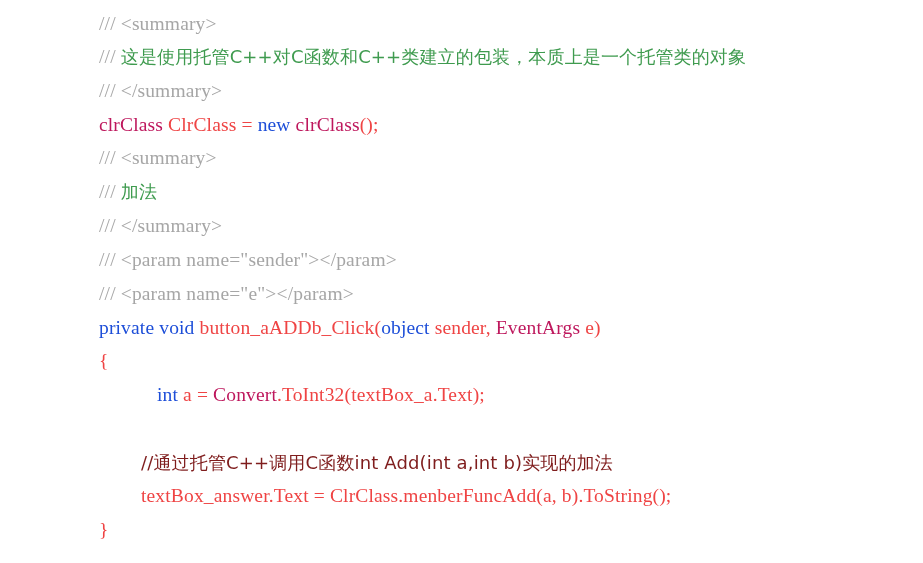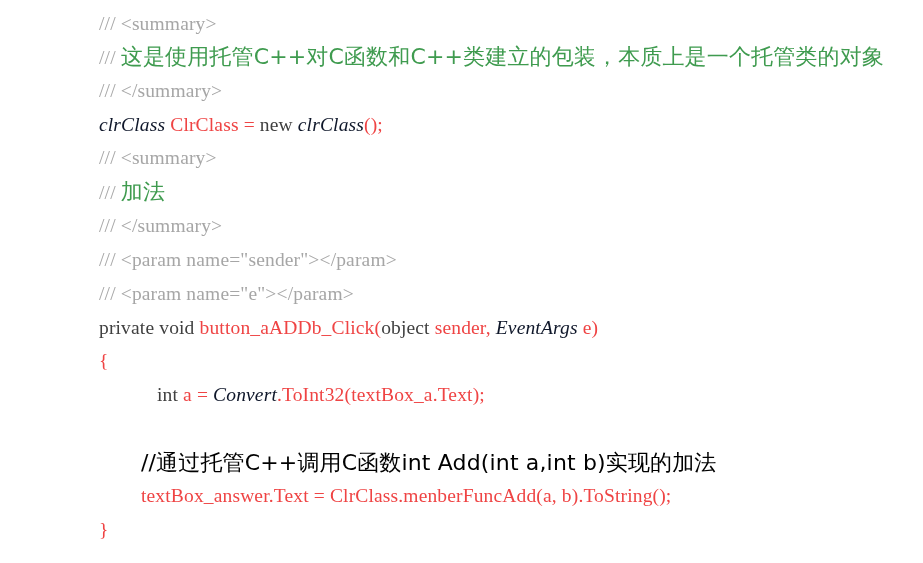--- a/index.html
+++ b/index.html
@@ -30,29 +30,29 @@
     font-family: "Liberation Serif", "DejaVu Serif", serif;
     font-size: 19.5px;
     letter-spacing: 0.15px;
     color: #1a1a1a;
   }
   .code-line.indent-1 { left: 141px; }
 
   
   .tok-xmldoc   { color: #a6a6a6; }
   .tok-doctext  { color: #3f9b4f; }
-  .tok-comment  { color: #000000; }
-  .tok-keyword  { color: #404040; font-family: Liberation Serif, serif; }
-  .tok-type     { color: #0f172a; font-style: italic; }
+  .tok-comment  { color: #7f1d1d; }
+  .tok-keyword  { color: #1d4ed8; font-family: Liberation Serif, serif; }
+  .tok-type     { color: #be185d; }
   .tok-plain    { color: #ef4444; }
 
   
   .cjk {
     font-family: "DejaVu Sans", "Liberation Sans", sans-serif;
-    font-size: 22px;
+    font-size: 18px;
   }
 </style>
 </head>
 <body>
 
 <div id="code-view">
     <div class="code-line" style="top: 7px;"><span class="tok-xmldoc">/// &lt;summary&gt;</span></div>
     <div class="code-line" style="top: 40px;"><span class="tok-xmldoc">/// </span><span class="tok-doctext cjk">这是使用托管C++对C函数和C++类建立的包装，本质上是一个托管类的对象</span></div>
     <div class="code-line" style="top: 74px;"><span class="tok-xmldoc">/// &lt;/summary&gt;</span></div>
     <div class="code-line" style="top: 108px;"><span class="tok-type">clrClass</span><span class="tok-plain"> ClrClass = </span><span class="tok-keyword">new</span><span class="tok-plain"> </span><span class="tok-type">clrClass</span><span class="tok-plain">();</span></div>

